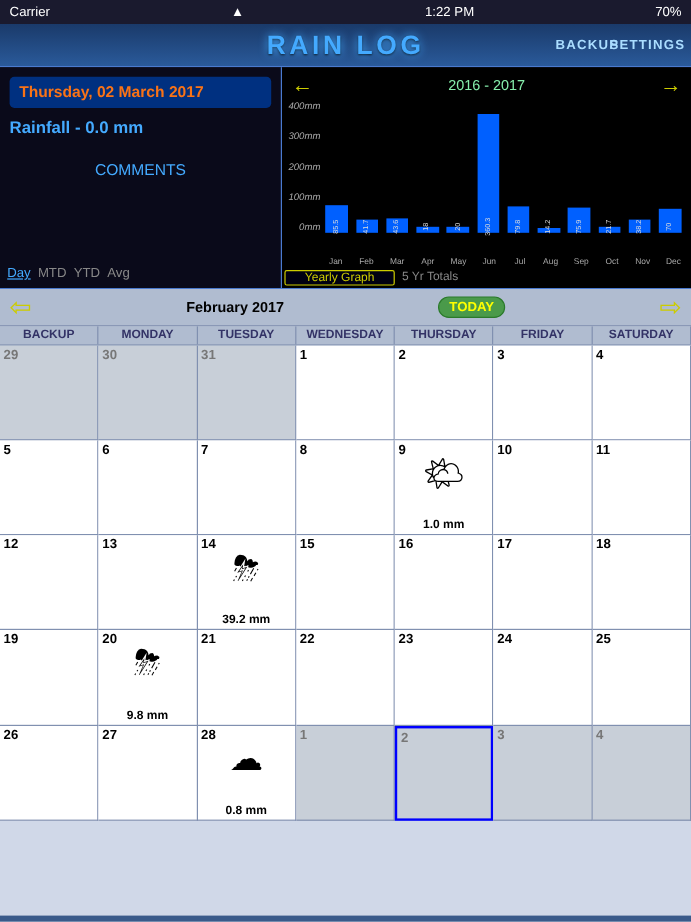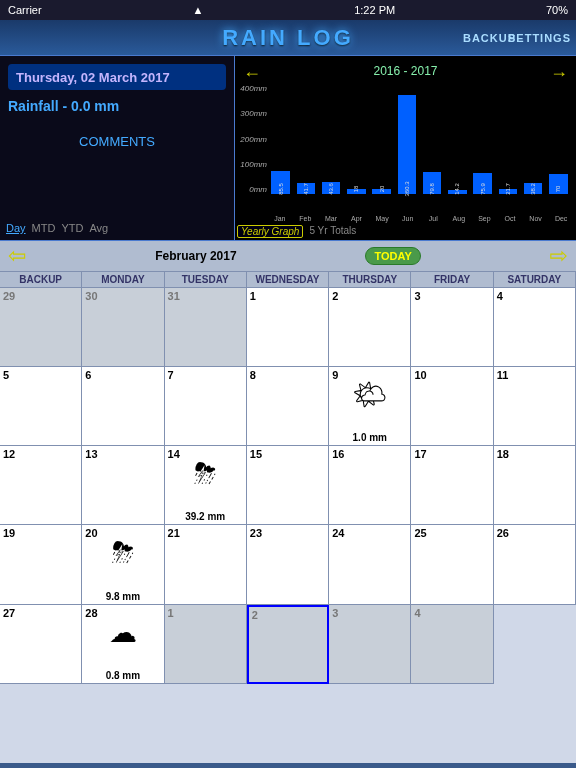--- a/index.html
+++ b/index.html
@@ -68,21 +68,21 @@
       border-right: 1px solid #4a7acf;
       position: relative;
     }
     .date-display {
       background: #003080;
       padding: 4px 8px;
       border-radius: 4px;
       margin-bottom: 6px;
     }
     .date-text {
-      color: #c4b5fd;
+      color: #f97316;
       font-size: 13px;
       font-weight: bold;
     }
     .rainfall-text {
       color: #4af;
       font-size: 14px;
       font-weight: bold;
       margin: 8px 0;
     }
     .comments-btn {
@@ -401,21 +401,21 @@
         <span style="color: rgb(170, 170, 170); font-size: 7px; flex: 1 1 0%; text-align: center;">Jun</span>
         <span style="color: rgb(170, 170, 170); font-size: 7px; flex: 1 1 0%; text-align: center;">Jul</span>
         <span style="color: rgb(170, 170, 170); font-size: 7px; flex: 1 1 0%; text-align: center;">Aug</span>
         <span style="color: rgb(170, 170, 170); font-size: 7px; flex: 1 1 0%; text-align: center;">Sep</span>
         <span style="color: rgb(170, 170, 170); font-size: 7px; flex: 1 1 0%; text-align: center;">Oct</span>
         <span style="color: rgb(170, 170, 170); font-size: 7px; flex: 1 1 0%; text-align: center;">Nov</span>
         <span style="color: rgb(170, 170, 170); font-size: 7px; flex: 1 1 0%; text-align: center;">Dec</span>
       </div>
 
     <div style="position:absolute;bottom:2px;left:2px;display:flex;gap:6px;">
-      <span class="chart-tab active" style="color:#cc0;border:1px solid #cc0;padding:0 3px;font-size:10px;border-radius:2px;background:#001;font-style:italic;">Yearly Graph</span>
+      <span class="chart-tab active" style="color:#cc0;border:1px solid #cc0;padding:0 16px;font-size:10px;border-radius:2px;background:#001;">Yearly Graph</span>
       <span class="chart-tab inactive" style="color:#888;font-size:10px;">5 Yr Totals</span>
     </div>
   </div>
 </div>
 
 <div class="calendar-section">
 
   <div class="calendar-nav">
     <span class="cal-arrow">⇦</span>
     <span class="cal-month-title">February 2017</span>
@@ -506,20 +506,23 @@
       </div>
       <div class="cal-cell">
         <div class="day-num">20</div>
         <div class="weather-icon">⛈</div>
         <div class="rain-amount">9.8 mm</div>
       </div>
       <div class="cal-cell">
         <div class="day-num">21</div>
       </div>
       <div class="cal-cell">
+        <div class="day-num">22</div>
+      </div>
+      <div class="cal-cell">
         <div class="day-num">23</div>
       </div>
       <div class="cal-cell">
         <div class="day-num">24</div>
       </div>
       <div class="cal-cell">
         <div class="day-num">25</div>
       </div>
       <div class="cal-cell">
         <div class="day-num">26</div>

